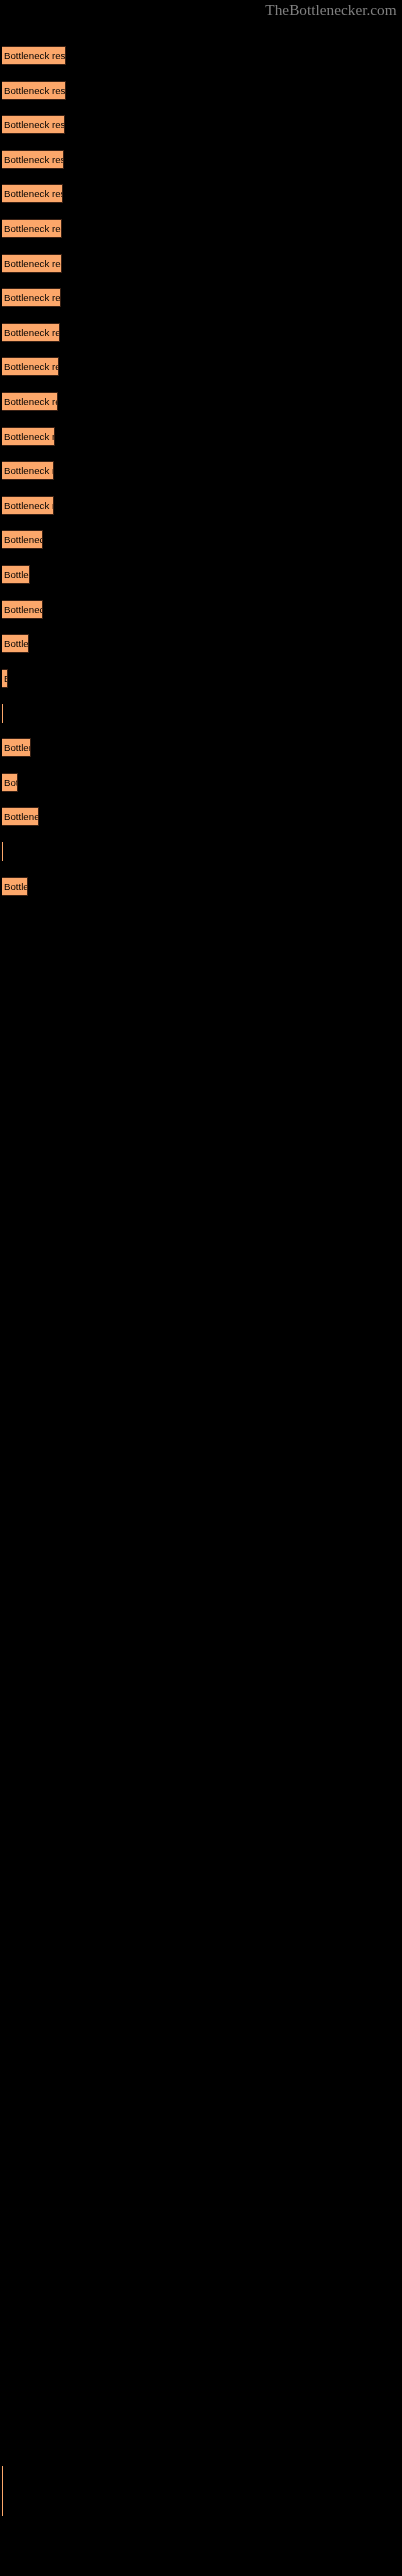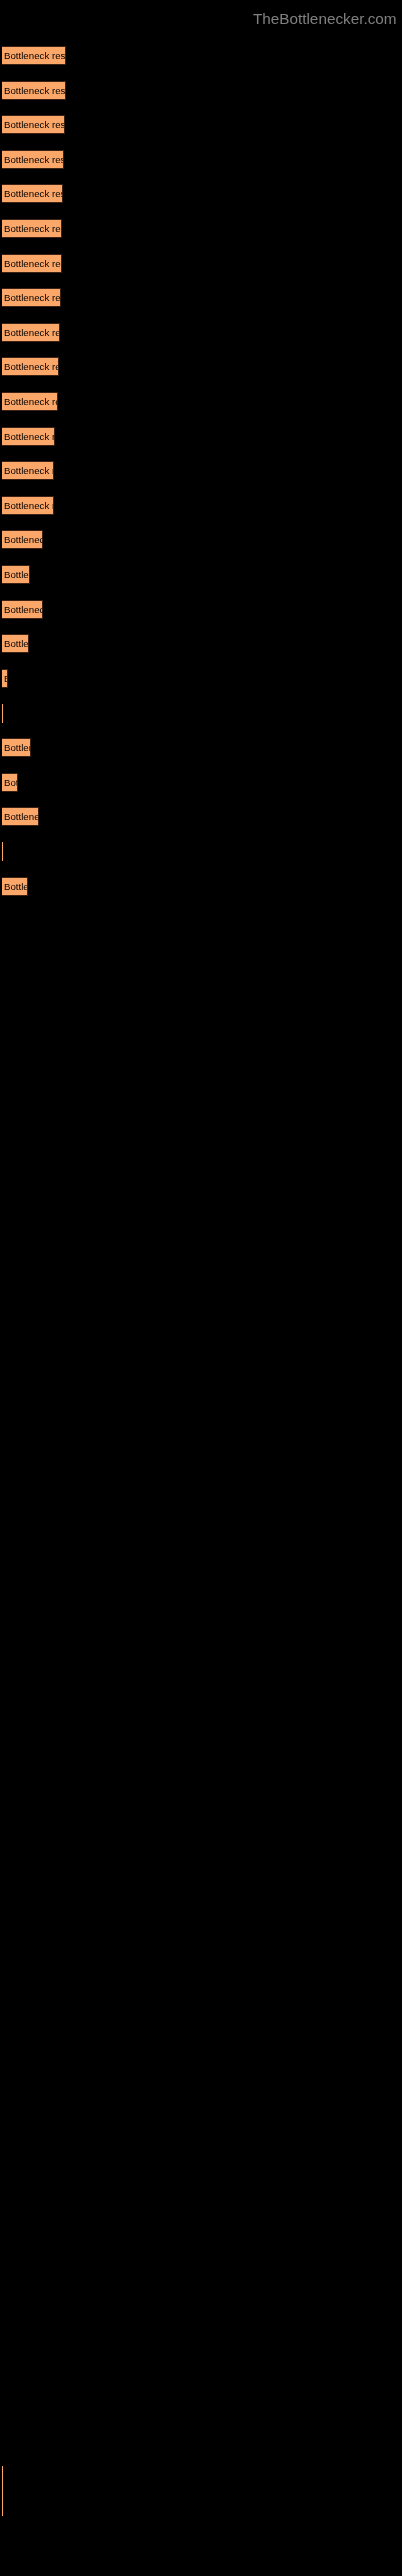--- a/index.html
+++ b/index.html
@@ -22,25 +22,24 @@
     top: 0;
     width: 403px;
     height: 2576px;
   }
   .site-title {
     position: absolute;
     right: 6.4px;
     top: 0px;
     color: #808080;
     font-size: 15.3px;
-    font-family: Liberation Sans, sans-serif;
+    font-family: Liberation Serif, serif;
     line-height: 19.3px;
     white-space: nowrap;
     letter-spacing: 0px;
-    margin-top: 9px;
   }
   .bars-layer {
     position: absolute;
     left: 0;
     top: 0;
     width: 403px;
     height: 2576px;
   }
   .bar-row {
     position: absolute;

